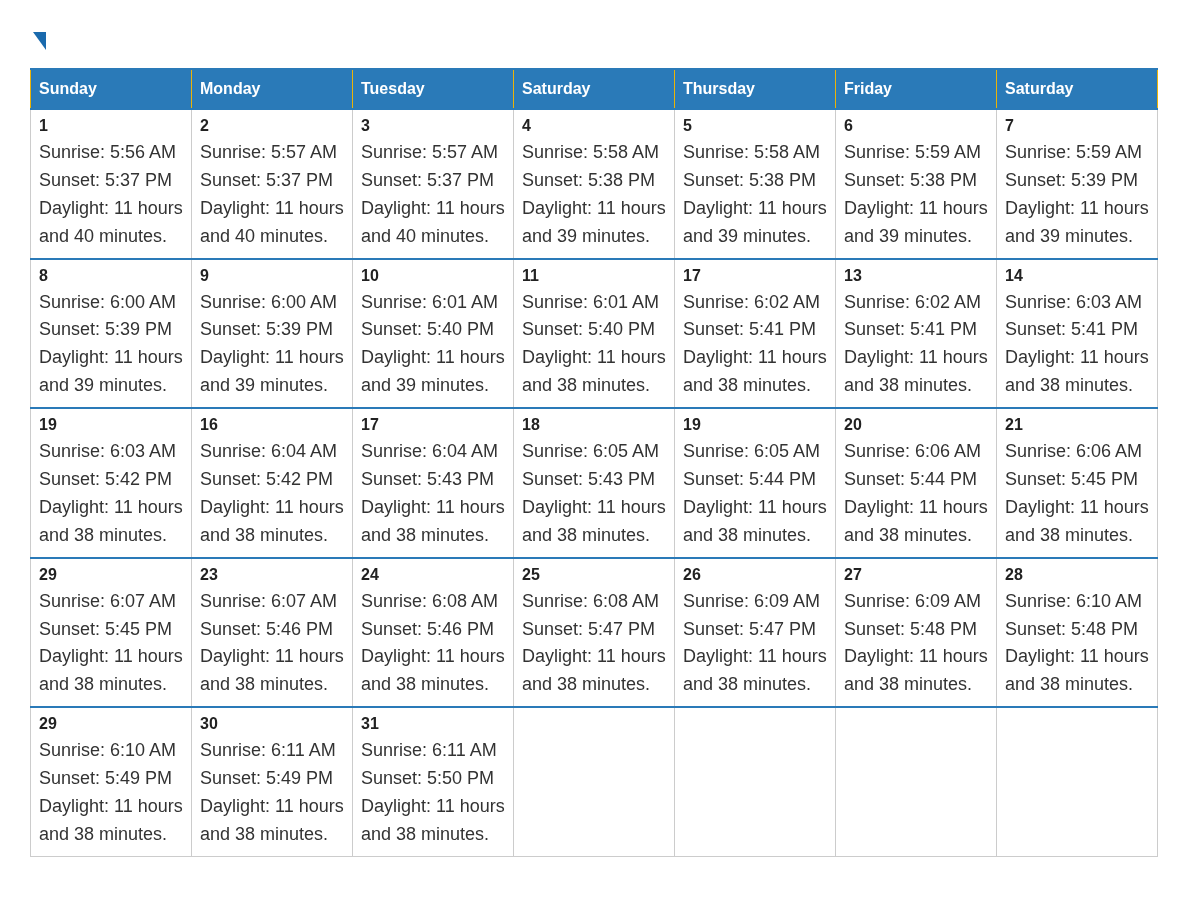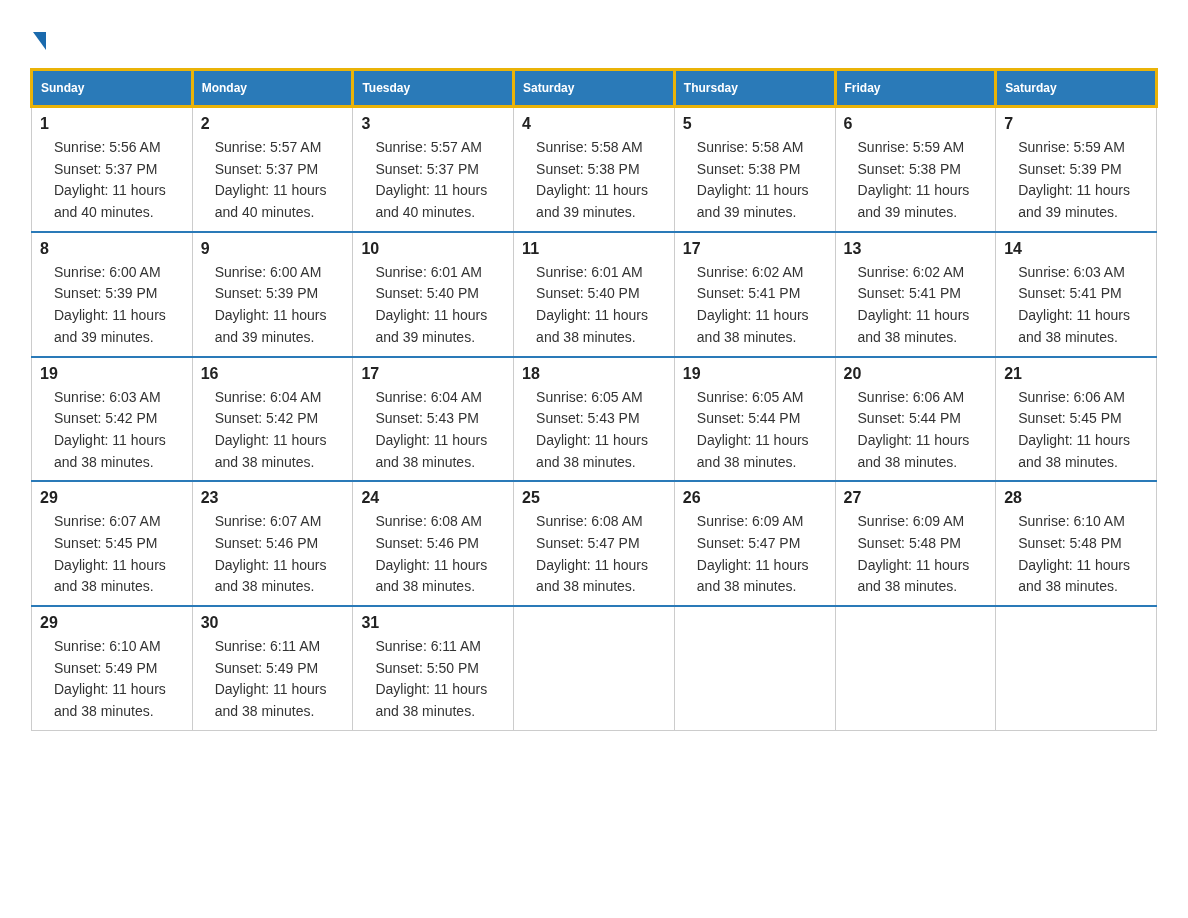--- a/index.html
+++ b/index.html
@@ -49,25 +49,25 @@
       margin-top: 4px;
     }
     .calendar-table {
       width: 100%;
       border-collapse: collapse;
       border: 1px solid #aaa;
     }
     .calendar-table th {
       background-color: #2a7ab8;
       color: #fff;
-      font-size: 12px;
+      font-size: 16px;
       font-weight: bold;
       padding: 10px 8px;
       text-align: left;
-      border: 3px solid #eab308;
+      border: 1px solid #eab308;
     }
     .calendar-table td {
       vertical-align: top;
       padding: 7px 8px;
       border: 1px solid #ccc;
       font-size: 13px;
       color: #333;
       width: calc(100% / 7);
       min-height: 90px;
     }
@@ -75,24 +75,23 @@
       border-top: 2px solid #2a7ab8;
     }
     .day-num {
       font-size: 16px;
       font-weight: bold;
       color: #222;
       display: block;
       margin-bottom: 4px;
     }
     .day-info {
-      font-size: 14px;
+      font-size: 18px;
       color: #333;
       line-height: 1.55;
-      margin-left: 14px;
     }
     .empty-cell {
       background: #fff;
     }
     .logo-row {
       display: flex;
       align-items: center;
     }
   </style>
 </head>

